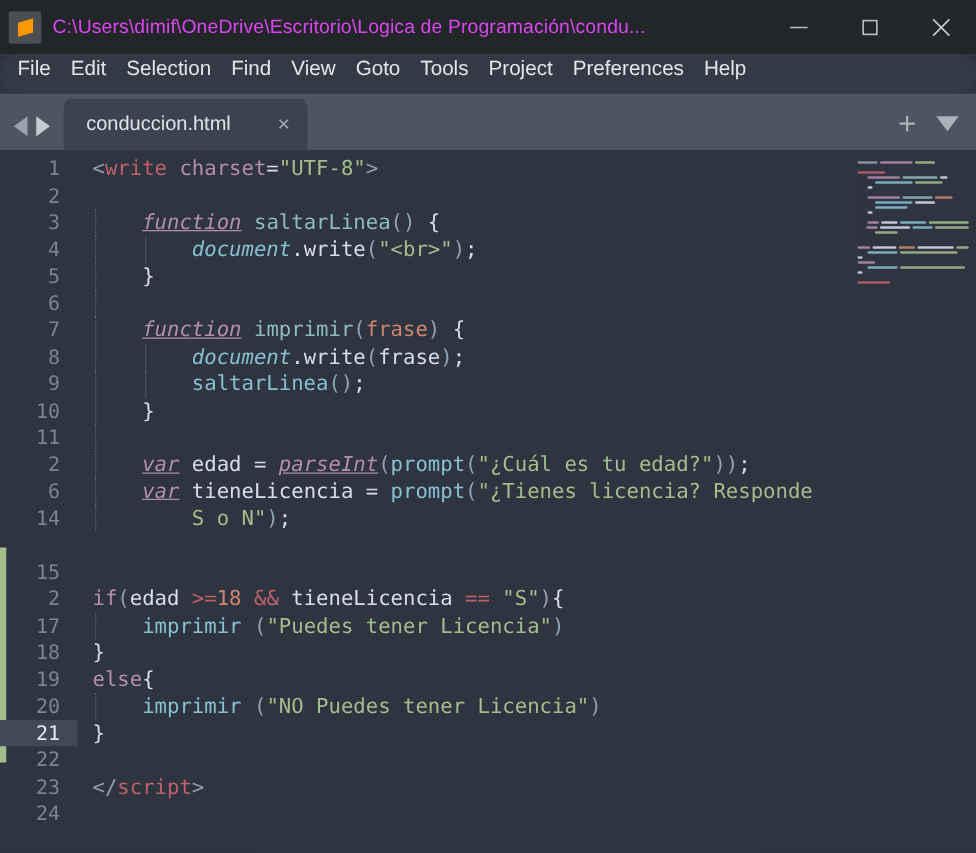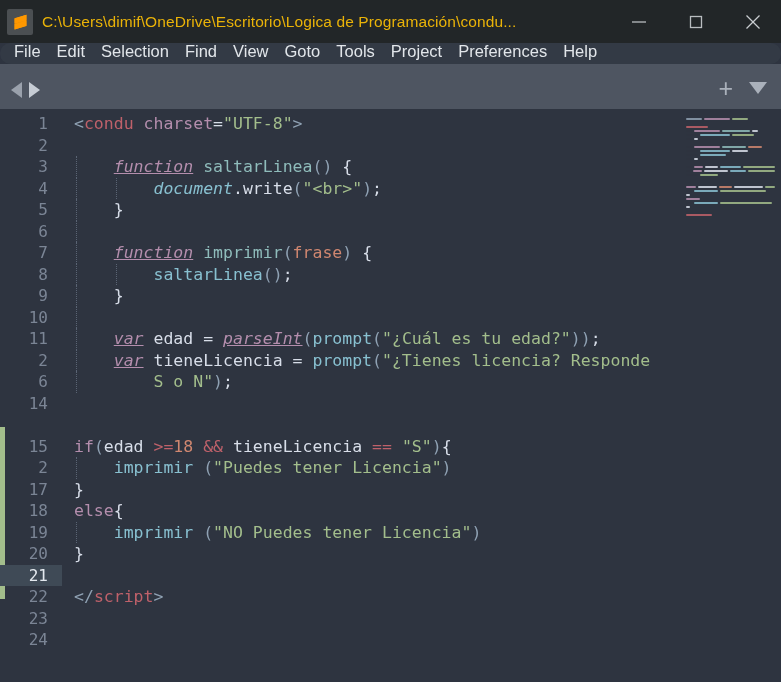--- a/index.html
+++ b/index.html
@@ -17,35 +17,35 @@
     position:relative;
   }
   #app-logo{
     width:26px; height:26px; margin-left:7px;
     background:#4b4f52; border-radius:2px;
     display:flex; align-items:center; justify-content:center;
     flex:0 0 auto;
   }
   #app-logo svg{ display:block; }
   #title-text{
-    color:#eab308; font-size:15.5px; margin-left:9px;
+    color:#d946ef; font-size:15.5px; margin-left:9px;
     white-space:nowrap; overflow:hidden;
     letter-spacing:.1px;
   }
   #wincontrols{ margin-left:auto; display:flex; height:43px; }
   .wc{
     width:57px; height:43px; display:flex;
     align-items:center; justify-content:center;
   }
   .wc svg{ display:block; }
 
   
   #menubar{
-    height:21px; background:#333a45;
-    display:flex; align-items:flex-end;
+    height:32px; background:#333a45;
+    display:flex; align-items:flex-start;
     padding-left:6px;
     border-radius:16px;
   }
   .menu-item{
     color:#e2e6ea; font-size:16.5px;
     padding:3px 8px; border-radius:2px;
     cursor:default; white-space:nowrap;
   }
 
   
@@ -195,20 +195,24 @@
     <div class="menu-item">Tools</div>
     <div class="menu-item">Project</div>
     <div class="menu-item">Preferences</div>
     <div class="menu-item">Help</div>
   </div>
 
 <div id="tabbar">
   <div id="tab-nav">
     <div class="tri" id="tab-prev"></div>
     <div class="tri" id="tab-next"></div>
+  </div>
+  <div id="tab-active">
+    <span id="tab-label">conduccion.html</span>
+    <span id="tab-close">×</span>
   </div>
   <div id="tabbar-right">
     <span id="tab-add">+</span>
     <span id="tab-menu"></span>
   </div>
 </div>
 
 <div id="editor">
   <div id="modified-bar" style="top: 318px; height: 172px; background: rgb(163, 190, 140);"></div>
   <div id="gutter">
@@ -232,27 +236,28 @@
       <div class="ln">17</div>
       <div class="ln">18</div>
       <div class="ln">19</div>
       <div class="ln">20</div>
       <div class="ln cur">21</div>
       <div class="ln">22</div>
       <div class="ln">23</div>
       <div class="ln">24</div>
     </div>
   <div id="code-area">
-      <div class="cl"><span class="t-punc">&lt;</span><span class="t-tag">condu</span><span class="t-plain"> </span><span class="t-attr">charset</span><span class="t-op">=</span><span class="t-str">"UTF-8"</span><span class="t-punc">&gt;</span></div>
+      <div class="cl"><span class="t-punc">&lt;</span><span class="t-tag">write</span><span class="t-plain"> </span><span class="t-attr">charset</span><span class="t-op">=</span><span class="t-str">"UTF-8"</span><span class="t-punc">&gt;</span></div>
       <div class="cl"></div>
       <div class="cl"><span class="ig" style="left: 14px;"></span><span class="t-plain">    </span><span class="t-kw">function</span><span class="t-plain"> </span><span class="t-fnname">saltarLinea</span><span class="t-punc">()</span><span class="t-plain"> {</span></div>
       <div class="cl"><span class="ig" style="left: 14px;"></span><span class="ig" style="left: 53.6px;"></span><span class="t-plain">        </span><span class="t-obj">document</span><span class="t-plain">.write</span><span class="t-punc">(</span><span class="t-str">"&lt;br&gt;"</span><span class="t-punc">)</span><span class="t-plain">;</span></div>
       <div class="cl"><span class="ig" style="left: 14px;"></span><span class="t-plain">    }</span></div>
       <div class="cl"><span class="ig" style="left: 14px;"></span></div>
       <div class="cl"><span class="ig" style="left: 14px;"></span><span class="t-plain">    </span><span class="t-kw">function</span><span class="t-plain"> </span><span class="t-fnname">imprimir</span><span class="t-punc">(</span><span class="t-param">frase</span><span class="t-punc">)</span><span class="t-plain"> {</span></div>
+      <div class="cl"><span class="ig" style="left: 14px;"></span><span class="ig" style="left: 53.6px;"></span><span class="t-plain">        </span><span class="t-obj">document</span><span class="t-plain">.write</span><span class="t-punc">(</span><span class="t-plain">frase</span><span class="t-punc">)</span><span class="t-plain">;</span></div>
       <div class="cl"><span class="ig" style="left: 14px;"></span><span class="ig" style="left: 53.6px;"></span><span class="t-plain">        </span><span class="t-fncall">saltarLinea</span><span class="t-punc">()</span><span class="t-plain">;</span></div>
       <div class="cl"><span class="ig" style="left: 14px;"></span><span class="t-plain">    }</span></div>
       <div class="cl"><span class="ig" style="left: 14px;"></span></div>
       <div class="cl"><span class="ig" style="left: 14px;"></span><span class="t-plain">    </span><span class="t-kw">var</span><span class="t-plain"> edad </span><span class="t-op">=</span><span class="t-plain"> </span><span class="t-kw">parseInt</span><span class="t-punc">(</span><span class="t-fncall">prompt</span><span class="t-punc">(</span><span class="t-str">"¿Cuál es tu edad?"</span><span class="t-punc">))</span><span class="t-plain">;</span></div>
       <div class="cl"><span class="ig" style="left: 14px;"></span><span class="t-plain">    </span><span class="t-kw">var</span><span class="t-plain"> tieneLicencia </span><span class="t-op">=</span><span class="t-plain"> </span><span class="t-fncall">prompt</span><span class="t-punc">(</span><span class="t-str">"¿Tienes licencia? Responde</span></div>
       <div class="cl"><span class="ig" style="left: 14px;"></span><span class="t-plain">        </span><span class="t-str">S o N"</span><span class="t-punc">)</span><span class="t-plain">;</span></div>
       <div class="cl"></div>
       <div class="cl"></div>
       <div class="cl"><span class="t-kw2">if</span><span class="t-punc">(</span><span class="t-plain">edad </span><span class="t-oper">&gt;=</span><span class="t-num">18</span><span class="t-plain"> </span><span class="t-oper">&amp;&amp;</span><span class="t-plain"> tieneLicencia </span><span class="t-oper">==</span><span class="t-plain"> </span><span class="t-str">"S"</span><span class="t-punc">)</span><span class="t-plain">{</span></div>
       <div class="cl"><span class="ig" style="left: 14px;"></span><span class="t-plain">    </span><span class="t-fncall">imprimir</span><span class="t-plain"> </span><span class="t-punc">(</span><span class="t-str">"Puedes tener Licencia"</span><span class="t-punc">)</span></div>

